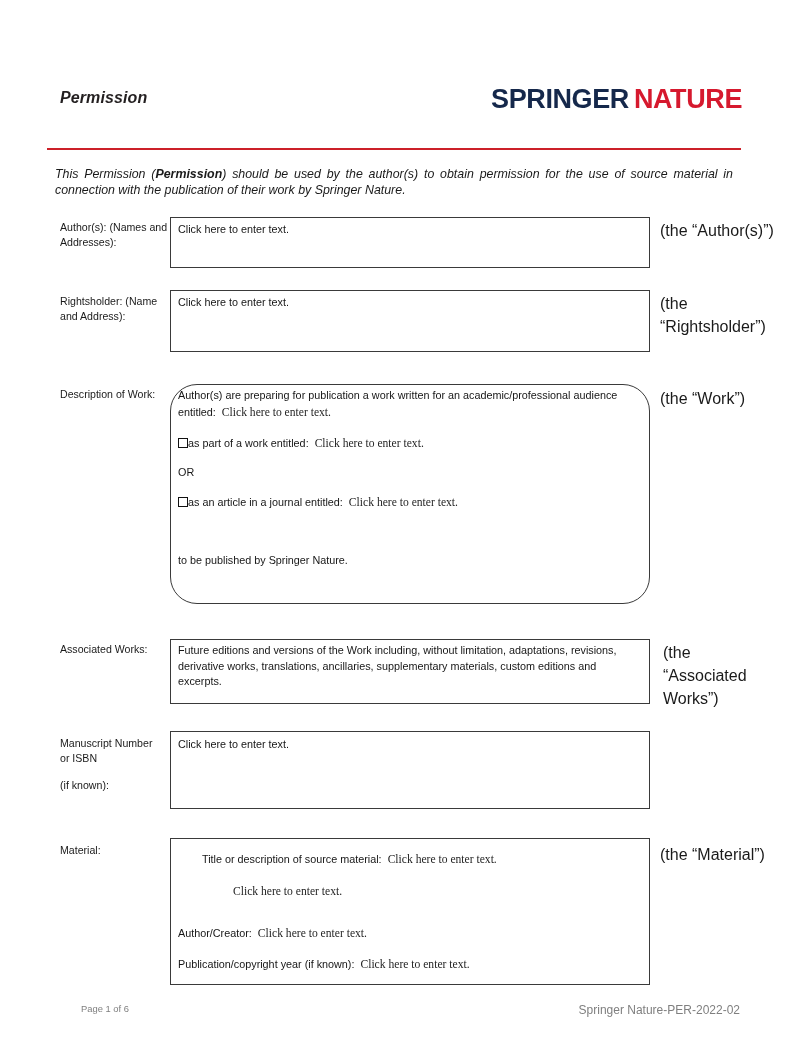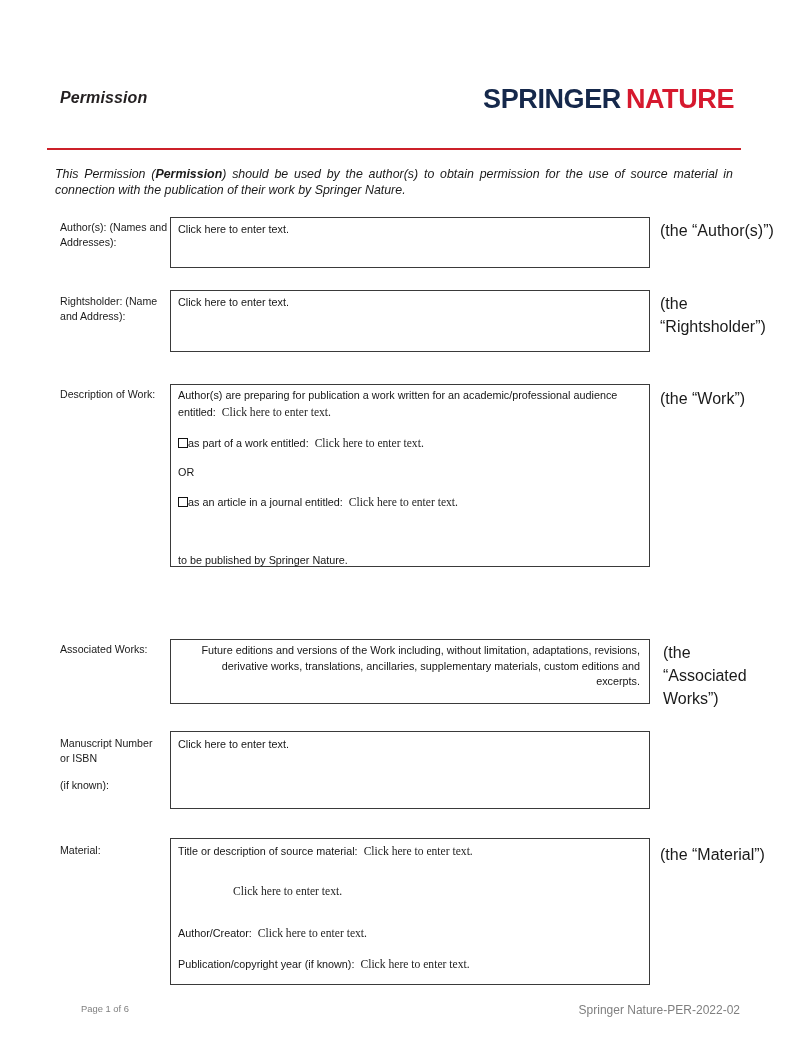--- a/index.html
+++ b/index.html
@@ -32,21 +32,21 @@
     left: 0;
     top: 3px;
     font-size: 16px;
     font-weight: bold;
     font-style: italic;
     letter-spacing: 0.1px;
     color: #231f20;
   }
   .logo {
     position: absolute;
-    right: 8px;
+    right: 0;
     top: 0;
     font-size: 27px;
     font-weight: bold;
     letter-spacing: -0.4px;
     line-height: 1;
     white-space: nowrap;
     font-family: "Liberation Sans", sans-serif;
   }
   .logo .word-springer {
     color: #15284b;
@@ -110,21 +110,20 @@
     color: #1a1a1a;
   }
 
   .boxtext {
     position: absolute;
     left: 7px;
     font-size: 10.8px;
     line-height: 1.45;
     color: #161616;
     white-space: nowrap;
-    text-align: right;
   }
   .boxtext.wrap { white-space: normal; width: 462px; }
   .fill {
     font-family: "Liberation Serif", serif;
     font-size: 11.6px;
     color: #242424;
   }
 
   
   .cb {
@@ -189,21 +188,21 @@
   <div class="row" style="top:0">
     <div class="label" style="top:294px">Rightsholder: (Name and Address):</div>
     <div class="box" style="top:290px; height:62px;">
       <div class="boxtext" style="top:4px;"><span>Click here to enter text.</span></div>
     </div>
     <div class="defined" style="top:292px">(the “Rightsholder”)</div>
   </div>
 
   <div class="row" style="top:0">
     <div class="label" style="top:387px">Description of Work:</div>
-    <div class="box" style="top:384px; height:183px;">
+    <div class="box" style="top:384px; height:220px;border-radius:27px;">
       <div class="boxtext" style="top:3px;">Author(s) are preparing for publication a work written for an academic/professional audience</div>
       <div class="boxtext" style="top:20px;"><span>entitled:</span>&nbsp;&nbsp;<span class="fill">Click here to enter text.</span></div>
 
       <div class="boxtext" style="top:51px;"><span class="cb"></span><span>as part of a work entitled:</span>&nbsp;&nbsp;<span class="fill">Click here to enter text.</span></div>
 
       <div class="boxtext" style="top:80px;">OR</div>
 
       <div class="boxtext" style="top:110px;"><span class="cb"></span><span>as an article in a journal entitled:</span>&nbsp;&nbsp;<span class="fill">Click here to enter text.</span></div>
 
       <div class="boxtext" style="top:168px;">to be published by Springer Nature.</div>
@@ -229,21 +228,21 @@
     <div class="box" style="top:731px; height:78px;">
       <div class="boxtext" style="top:5px;"><span>Click here to enter text.</span></div>
     </div>
     <div class="defined" style="top:736px"></div>
   </div>
 
   <div class="row" style="top:0">
     <div class="label" style="top:843px">Material:</div>
     <div class="box" style="top:838px; height:147px;">
 
-      <div class="boxtext" style="top:5px;"><span>Title or description of source material:</span>&nbsp;&nbsp;<span class="fill">Click here to enter text.</span></div>
+      <div class="boxtext" style="top:13px;margin-left:24px;"><span>Title or description of source material:</span>&nbsp;&nbsp;<span class="fill">Click here to enter text.</span></div>
 
 
       <div class="boxtext fill" style="top:45px; left:62px;">Click here to enter text.</div>
 
       <div class="boxtext" style="top:87px;"><span>Author/Creator:</span>&nbsp;&nbsp;<span class="fill">Click here to enter text.</span></div>
 
       <div class="boxtext" style="top:118px;"><span>Publication/copyright year (if known):</span>&nbsp;&nbsp;<span class="fill">Click here to enter text.</span></div>
 
     </div>
     <div class="defined" style="top:843px">(the “Material”)</div>

